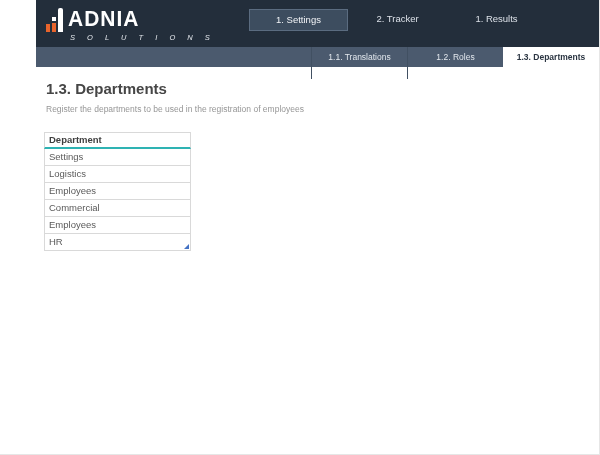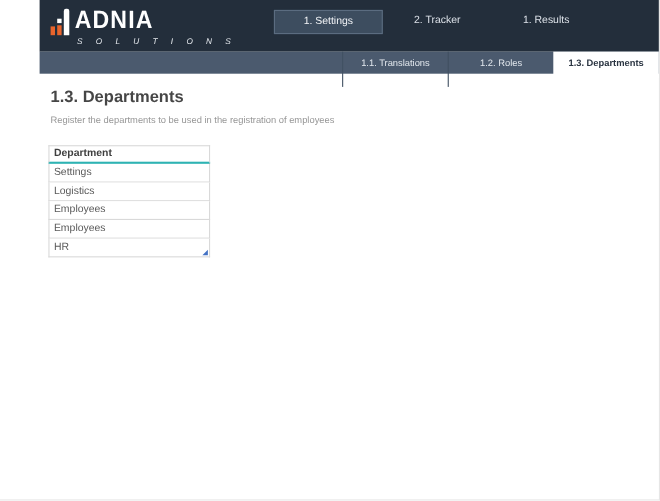--- a/index.html
+++ b/index.html
@@ -210,20 +210,21 @@
 
   <div class="content">
     <h1 class="page-title">1.3. Departments</h1>
     <p class="page-subtitle">Register the departments to be used in the registration of employees</p>
 
     <div class="dept-table">
       <div class="dept-header">Department</div>
       <div class="dept-row">Settings</div>
       <div class="dept-row">Logistics</div>
       <div class="dept-row">Employees</div>
+      <div class="dept-row">Commercial</div>
       <div class="dept-row">Employees</div>
       <div class="dept-row">HR
         <span class="resize-handle"></span>
       </div>
     </div>
   </div>
 
 </div>
 
 </body></html>

